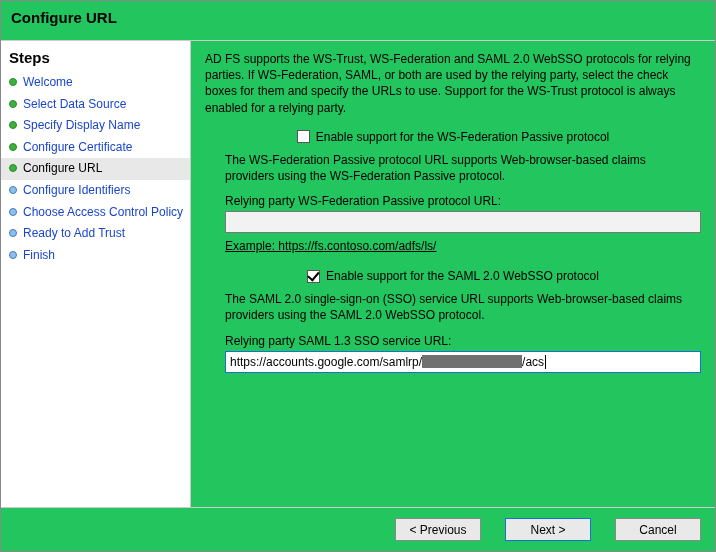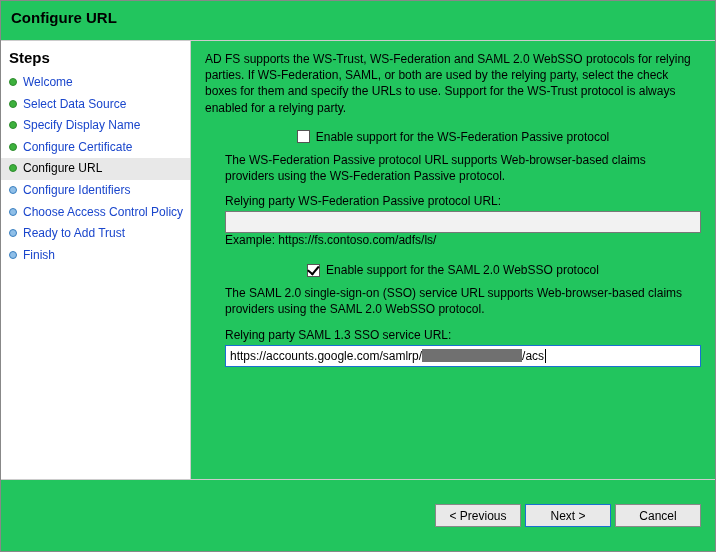--- a/index.html
+++ b/index.html
@@ -132,21 +132,22 @@
     font-size: 12px;
     padding: 2px 4px;
     border: 1px solid #787878;
     background: #fff;
   }
   .url-input:disabled {
     background: #f2f2f2;
     color: #666;
   }
   .example {
-    margin: 0 0 14px 0;
+    margin: 6px 0 14px 0;
+    text-decoration: underline;
   }
   .redacted {
     display: inline-block;
     width: 100px;
     height: 13px;
     background: #707070;
     vertical-align: middle;
   }
   .saml-value {
     display: flex;
@@ -156,24 +157,24 @@
     border: 1px solid #1a6fd1;
     padding: 0 4px;
     font-size: 12px;
     background: #fff;
   }
   .saml-value .caret {
     width:1px; height:14px; background:#000; margin-left:1px;
   }
   .footer {
     border-top: 1px solid #ccc;
-    padding: 24px 14px;
+    padding: 10px 14px;
     display: flex;
     justify-content: flex-end;
-    gap: 4px;
+    gap: 24px;
   }
   .btn {
     min-width: 86px;
     height: 23px;
     font-family: inherit;
     font-size: 12px;
     background: #e9e9e9;
     border: 1px solid #888;
     cursor: default;
     padding: 0 8px;

